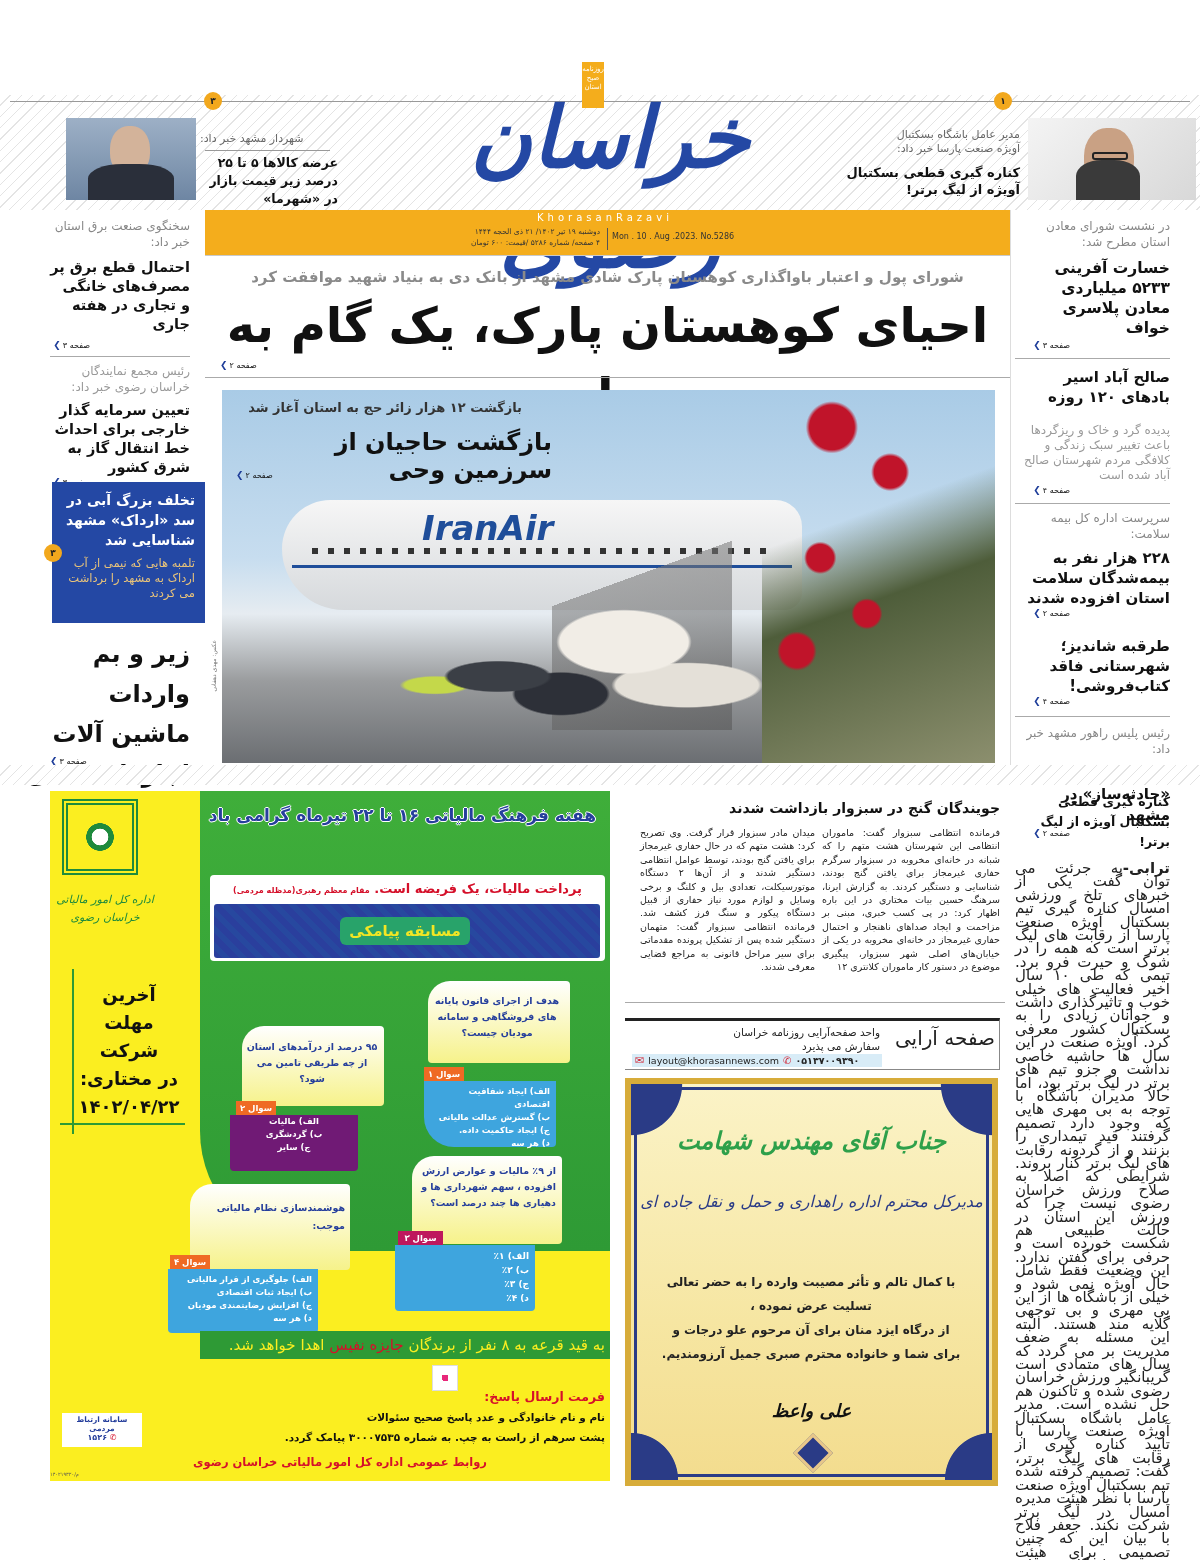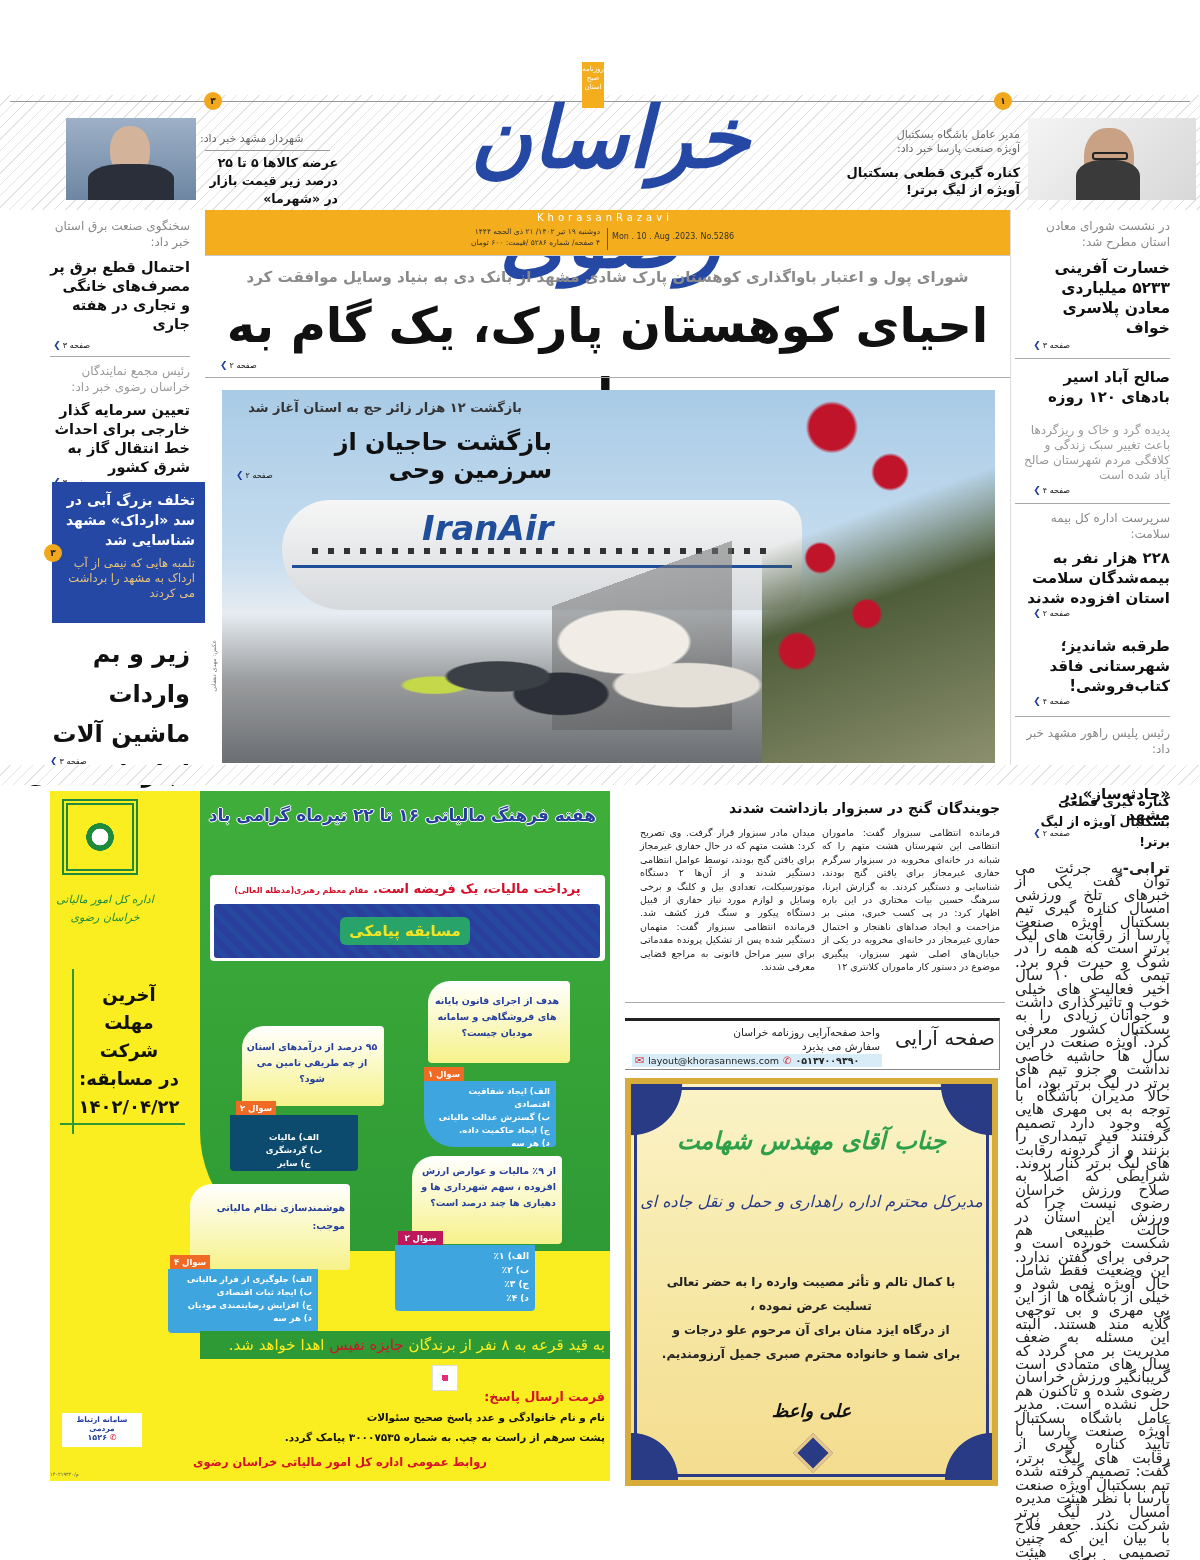--- a/index.html
+++ b/index.html
@@ -43,21 +43,21 @@
 <div class="abs" style="left:582px;top:62px;width:22px;height:46px;background:#f4ad1c;color:#fff;font-size:7px;line-height:9px;text-align:center;padding-top:3px">روزنامه صبح استان</div>
 <div class="abs" style="left:380px;top:88px;width:460px;text-align:center;font-family:'DejaVu Serif',serif;font-weight:bold;font-size:84px;line-height:100px;color:#2448a4;font-style:italic;letter-spacing:-2px">خراسان رضوی</div>
 
 <div class="abs" style="left:205px;top:210px;width:805px;height:46px;background:#f4ad1c;border-bottom:1px solid #c9c9c9"></div>
 <div class="abs" style="left:500px;top:212px;width:210px;text-align:center;color:#fff;font-size:10px;letter-spacing:4px;direction:ltr">KhorasanRazavi</div>
 <div class="abs" style="left:612px;top:232px;width:130px;font-size:8px;color:#333;direction:ltr;text-align:left">Mon . 10 . Aug .2023. No.5286</div>
 <div class="abs" style="left:607px;top:228px;height:22px;border-left:1px solid #555"></div>
 <div class="abs" style="left:440px;top:227px;width:160px;font-size:7.5px;color:#333;text-align:right">دوشنبه ۱۹ تیر ۱۴۰۲/ ۲۱ ذی الحجه ۱۴۴۴</div>
 <div class="abs" style="left:440px;top:238px;width:160px;font-size:7.5px;color:#333;text-align:right">۴ صفحه/ شماره ۵۲۸۶ /قیمت: ۶۰۰ تومان</div>
 
-<div class="abs" style="left:215px;top:268px;width:785px;text-align:center;font-size:15px;color:#8a8a8a;font-weight:bold">شورای پول و اعتبار باواگذاری کوهستان پارک شادی مشهد از بانک دی به بنیاد وسایل موافقت کرد</div>
+<div class="abs" style="left:215px;top:268px;width:785px;text-align:center;font-size:15px;color:#8a8a8a;font-weight:bold">شورای پول و اعتبار باواگذاری کوهستان پارک شادی مشهد از بانک دی به بنیاد شهید موافقت کرد</div>
 <div class="abs hl" style="left:215px;top:290px;width:785px;text-align:center;font-size:48px;line-height:70px;letter-spacing:-1px">احیای کوهستان پارک، یک گام به جلو</div>
 <div class="abs pg" style="left:220px;top:360px;width:60px;justify-content:flex-start;direction:ltr">
   <span class="arr">❮</span>
     <span style="direction:rtl">صفحه ۲</span>
 </div>
 <div class="abs" style="left:205px;top:377px;width:805px;border-top:1px solid #aaa"></div>
 
 <div class="abs" style="left:222px;top:390px;width:773px;height:373px;overflow:hidden;background:linear-gradient(180deg,#a9cbe6 0%,#c7ddef 45%,#e6ecf1 60%,#9a9c9e 78%,#6b6e72 100%)">
 
   <div style="position:absolute;left:60px;top:110px;width:520px;height:110px;border-radius:55px 30px 20px 70px;background:linear-gradient(180deg,#f6f6f6,#d6d9dc)"></div>
@@ -203,58 +203,58 @@
   </div>
 </div>
 
 <div class="abs" style="left:50px;top:791px;width:560px;height:690px;background:#fbee20;overflow:hidden">
 
   <div style="position:absolute;left:150px;top:0;width:410px;height:460px;background:linear-gradient(180deg,#3fae3a,#2e9a35);border-bottom-left-radius:120px"></div>
   <div style="position:absolute;left:150px;top:14px;width:405px;text-align:center;color:#263f9c;font-size:17px;font-weight:bold;text-shadow:-1px 0 #fff,1px 0 #fff,0 1px #fff,0 -1px #fff">هفته فرهنگ مالیاتی ۱۶ تا ۲۲ تیرماه گرامی باد</div>
 
   <div style="position:absolute;left:160px;top:84px;width:395px;height:86px;background:#fff;border-radius:4px"></div>
   <div style="position:absolute;left:165px;top:90px;width:385px;text-align:center;font-size:13px;font-weight:bold;color:#d5102a">
-    <span>پرداخت مالیات، یک فریضه است.</span> <span style="font-size:8px">مقام معظم رهبری(مدظله العالی)</span>
+    <span>پرداخت مالیات، یک فریضه است.</span> <span style="font-size:8px">مقام معظم رهبری(مدظله مردمی)</span>
   </div>
   <div style="position:absolute;left:164px;top:113px;width:386px;height:54px;background:repeating-linear-gradient(45deg,#2a3f9d 0 6px,#27489f 6px 12px);border-radius:3px"></div>
   <div style="position:absolute;left:290px;top:126px;width:130px;height:28px;background:#28a36a;border-radius:6px;text-align:center;line-height:28px;color:#f2e624;font-weight:bold;font-size:15px">مسابقه پیامکی</div>
 
   <div style="position:absolute;left:12px;top:8px;width:76px;height:76px;border:6px double #1e8a3c;background:radial-gradient(circle,#fff 0 18%,#1e8a3c 19% 30%,#fbee20 31%)"></div>
   <div style="position:absolute;left:0;top:100px;width:110px;text-align:center;font-family:'DejaVu Serif',serif;font-style:italic;color:#1e8a3c;font-size:11px;line-height:18px">
     <div>اداره کل امور مالیاتی</div>
       <div>خراسان رضوی</div>
   </div>
 
   <div style="position:absolute;left:22px;top:178px;height:165px;border-left:2px solid #2e9a35"></div>
   <div style="position:absolute;left:10px;top:332px;width:125px;border-top:2px solid #2e9a35"></div>
   <div style="position:absolute;left:24px;top:190px;width:110px;text-align:center;font-weight:bold;font-size:18px;line-height:28px;color:#111">
     <div>آخرین</div>
     <div>مهلت</div>
     <div>شرکت</div>
-    <div>در مسابقه:</div>
+    <div>در مختاری:</div>
     <div>۱۴۰۲/۰۴/۲۲</div>
   </div>
 
   <div>
     <div style="position:absolute;left:378px;top:190px;width:142px;height:82px;background:linear-gradient(180deg,#fff,#f6f28a);border-radius:22px 4px 4px 4px"></div>
     <div style="position:absolute;left:380px;top:202px;width:134px;text-align:center;font-size:9.5px;font-weight:bold;line-height:16px;color:#263f9c">هدف از اجرای قانون پایانه های فروشگاهی و سامانه مودیان چیست؟</div>
     <div style="position:absolute;left:374px;top:276px;width:40px;height:14px;background:#ef6a24;color:#fff;font-size:8.5px;font-weight:bold;text-align:center;line-height:14px">سوال ۱</div>
     <div style="position:absolute;left:374px;top:290px;width:132px;height:66px;background:#3ea5de;border-radius:0 0 4px 30px;padding:4px 6px;font-size:8.5px;font-weight:bold;color:#fff;line-height:13px;text-align:right">
       <div>الف) ایجاد شفافیت اقتصادی</div>
         <div>ب) گسترش عدالت مالیاتی</div>
         <div>ج) ایجاد حاکمیت داده.</div>
         <div>د) هر سه</div>
     </div>
   </div>
 
   <div>
     <div style="position:absolute;left:192px;top:235px;width:142px;height:80px;background:linear-gradient(180deg,#fff,#f6f28a);border-radius:22px 4px 4px 4px"></div>
     <div style="position:absolute;left:196px;top:248px;width:132px;text-align:center;font-size:9.5px;font-weight:bold;line-height:16px;color:#263f9c">۹۵ درصد از درآمدهای استان از چه طریقی تامین می شود؟</div>
     <div style="position:absolute;left:186px;top:310px;width:40px;height:14px;background:#ef6a24;color:#fff;font-size:8.5px;font-weight:bold;text-align:center;line-height:14px">سوال ۲</div>
-    <div style="position:absolute;left:180px;top:324px;width:128px;height:56px;background:#0c4a6e;border-radius:0 0 4px 4px;padding:16px 6px;font-size:8.5px;font-weight:bold;color:#fff;line-height:13px;text-align:center">
+    <div style="position:absolute;left:180px;top:324px;width:128px;height:56px;background:#701a75;border-radius:0 0 4px 4px;padding:0 6px;font-size:8.5px;font-weight:bold;color:#fff;line-height:13px;text-align:center">
       <div>الف) مالیات</div>
         <div>ب) گردشگری</div>
         <div>ج) سایر</div>
     </div>
   </div>
 
   <div>
     <div style="position:absolute;left:362px;top:365px;width:150px;height:88px;background:linear-gradient(180deg,#fff,#f6f28a);border-radius:22px 4px 4px 4px"></div>
     <div style="position:absolute;left:366px;top:372px;width:140px;text-align:right;font-size:9.5px;font-weight:bold;line-height:16px;color:#263f9c">از ۹٪ مالیات و عوارض ارزش افزوده ، سهم شهرداری ها و دهیاری ها چند درصد است؟</div>
     <div style="position:absolute;left:348px;top:440px;width:45px;height:14px;background:#be185d;color:#fff;font-size:8.5px;font-weight:bold;text-align:center;line-height:14px">سوال ۳</div>

